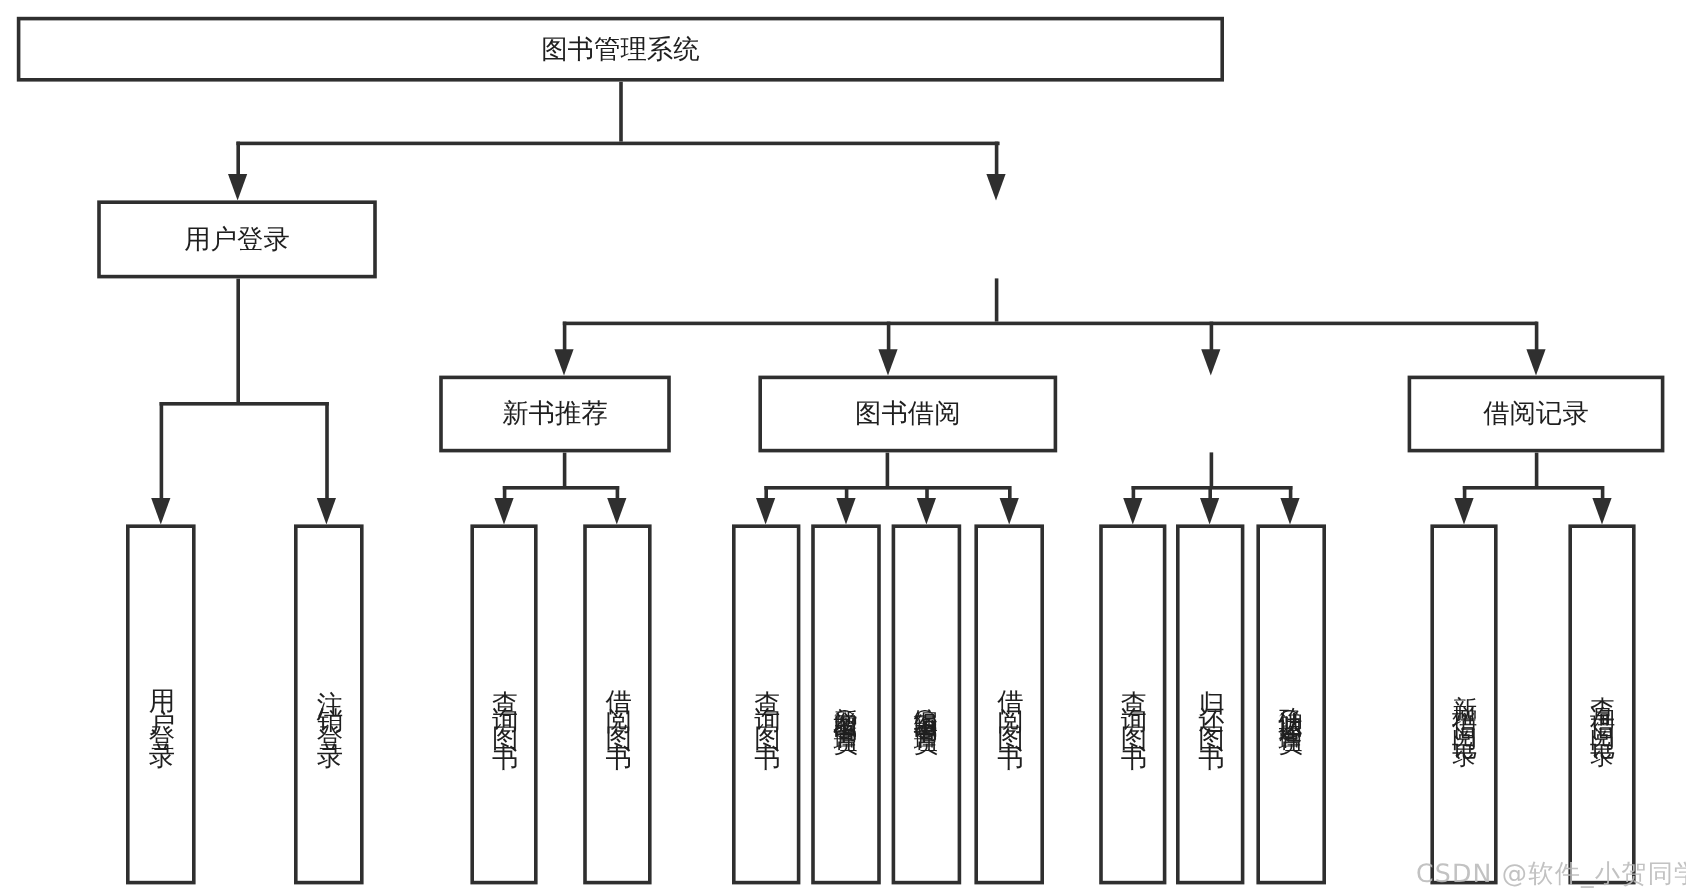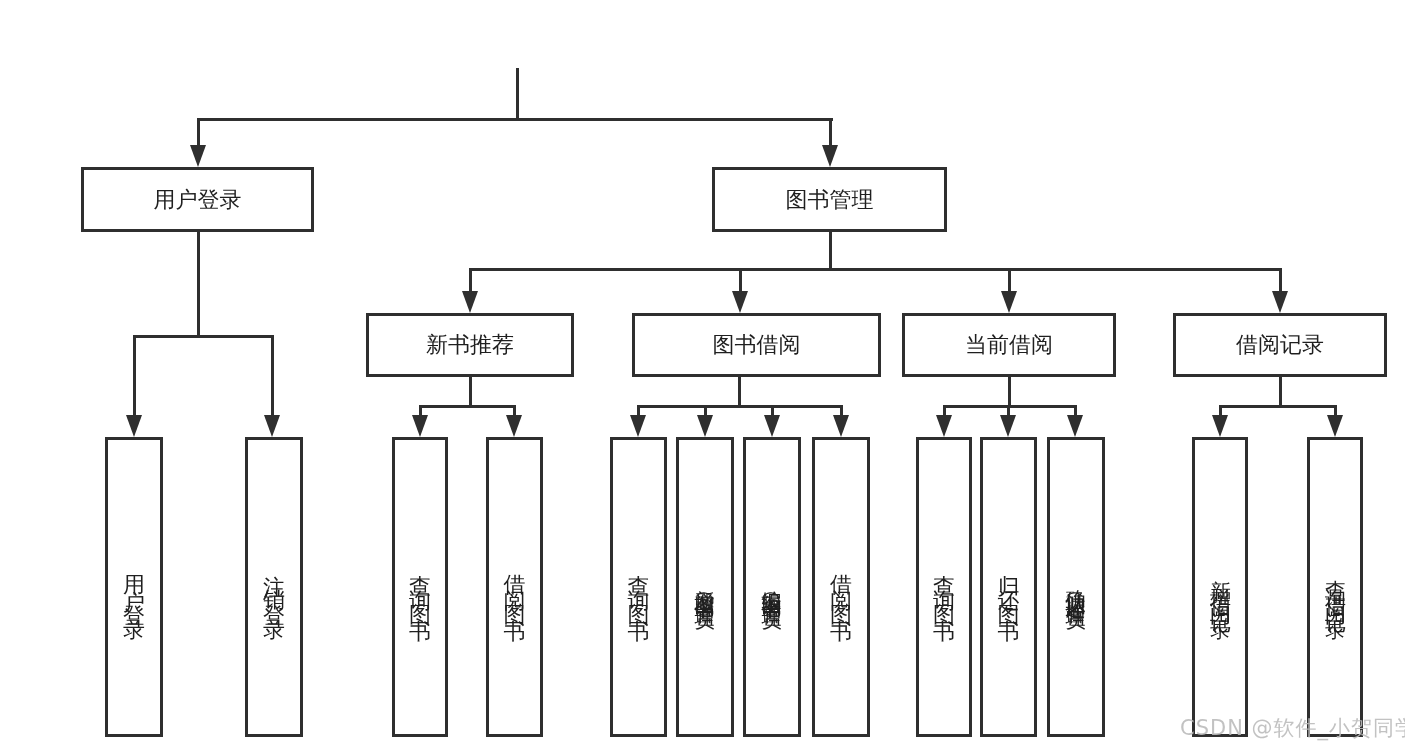--- a/index.html
+++ b/index.html
@@ -87,36 +87,33 @@
   <div class="vline" style="left:1074px;top:405px;height:13px;"></div>
   <div class="arrow" style="left:1067px;top:415px;"></div>
 
   <div class="vline" style="left:1279px;top:377px;height:28px;"></div>
   <div class="hline" style="left:1219px;top:405px;width:117px;"></div>
   <div class="vline" style="left:1219px;top:405px;height:13px;"></div>
   <div class="arrow" style="left:1212px;top:415px;"></div>
   <div class="vline" style="left:1334px;top:405px;height:13px;"></div>
   <div class="arrow" style="left:1327px;top:415px;"></div>
 
+  <div class="box" style="left:14px;top:14px;width:1006px;height:54px;">
+    <span>图书管理系统</span>
+  </div>
 
   <div class="box" style="left:81px;top:167px;width:233px;height:65px;">
     <span>用户登录</span>
   </div>
-  <div class="box" style="left:712px;top:167px;width:235px;height:65px;">
-    <span>图书管理</span>
-  </div>
 
-  <div class="box" style="left:366px;top:313px;width:208px;height:64px;">
+  <div class="box" style="left:366px;top:313px;width:193px;height:64px;">
     <span>新书推荐</span>
   </div>
   <div class="box" style="left:632px;top:313px;width:249px;height:64px;">
     <span>图书借阅</span>
-  </div>
-  <div class="box" style="left:902px;top:313px;width:214px;height:64px;">
-    <span>当前借阅</span>
   </div>
   <div class="box" style="left:1173px;top:313px;width:214px;height:64px;">
     <span>借阅记录</span>
   </div>
 
   <div class="box" style="left:105px;top:437px;width:58px;height:300px;">
     <span class="vtext">用户登录</span>
   </div>
   <div class="box" style="left:245px;top:437px;width:58px;height:300px;">
     <span class="vtext">注销登录</span>

